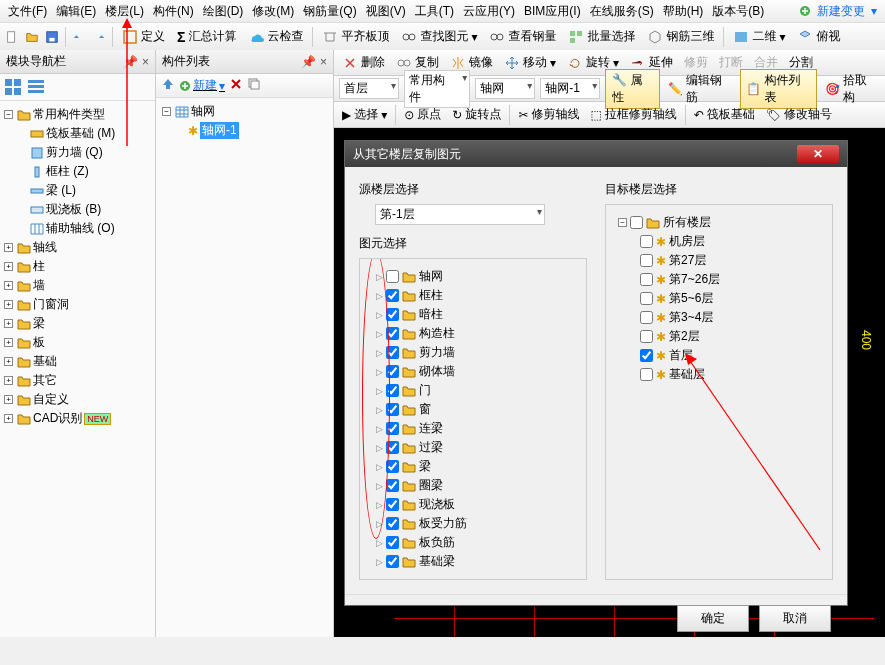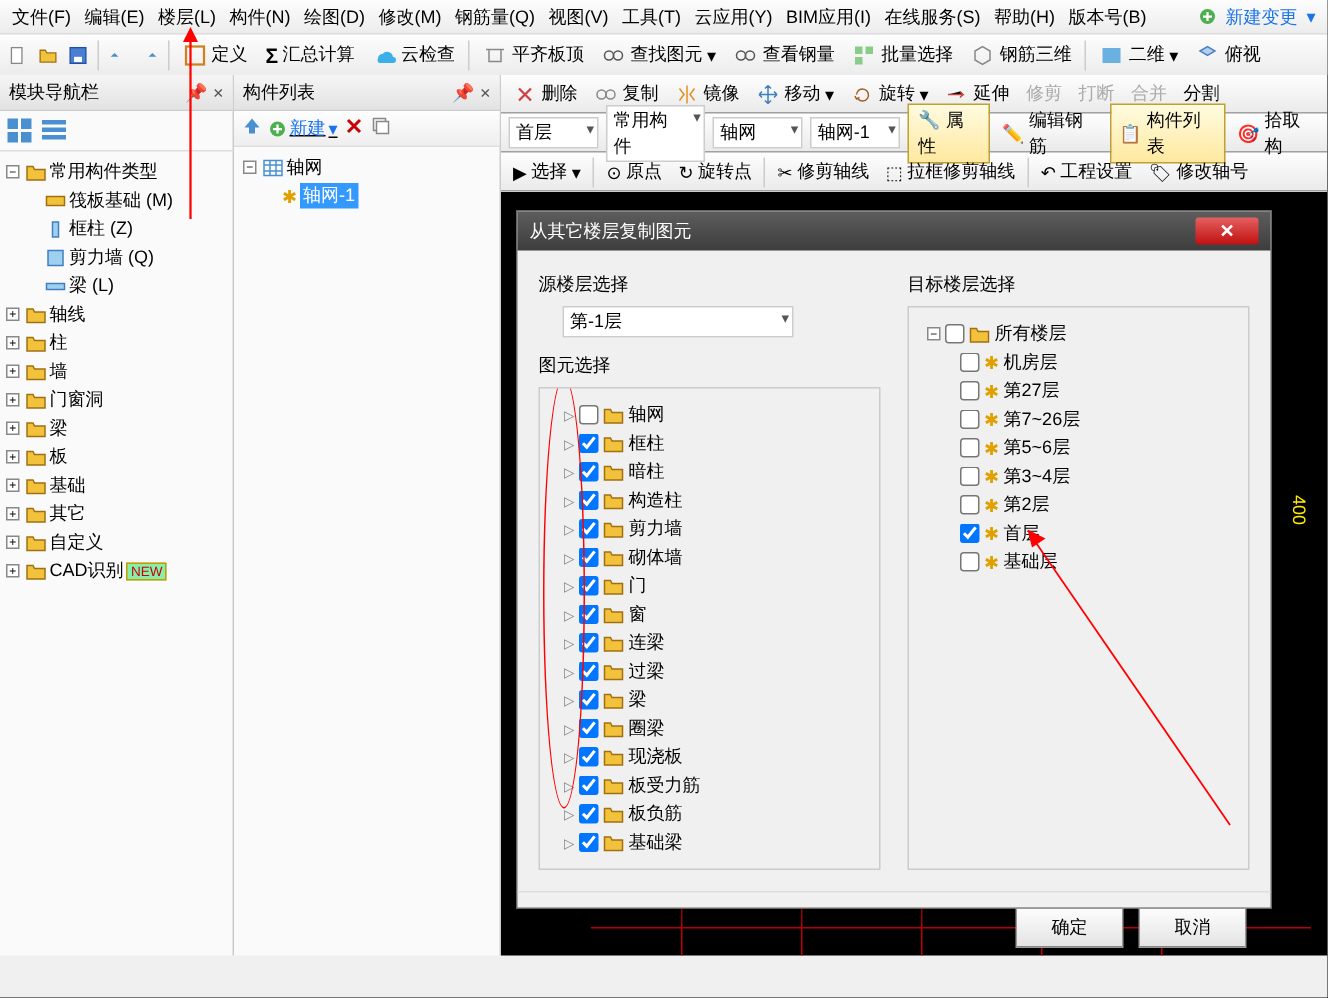--- a/index.html
+++ b/index.html
@@ -203,35 +203,47 @@
           <span>常用构件类型</span>
         </div>
       <div class="tree-item" style="--ind:28px">
           <svg class="ico-grid" viewBox="0 0 14 12">
             <rect x="1" y="3" width="12" height="6" fill="#f3c23c" stroke="#a07010"></rect>
           </svg>
           <span>筏板基础 (M)</span>
         </div>
       <div class="tree-item" style="--ind:28px">
           <svg class="ico-grid" viewBox="0 0 14 12">
-            <rect x="5" y="1" width="4" height="10" fill="#a0d0f0" stroke="#4080c0"></rect>
-          </svg>
-          <span>框柱 (Z)</span>
+            <rect x="2" y="1" width="10" height="10" fill="#a0d0f0" stroke="#4080c0"></rect>
+          </svg>
+          <span>剪力墙 (Q)</span>
         </div>
       <div class="tree-item" style="--ind:28px">
           <svg class="ico-grid" viewBox="0 0 14 12">
-            <rect x="2" y="1" width="10" height="10" fill="#a0d0f0" stroke="#4080c0"></rect>
-          </svg>
-          <span>剪力墙 (Q)</span>
+            <rect x="5" y="1" width="4" height="10" fill="#a0d0f0" stroke="#4080c0"></rect>
+          </svg>
+          <span>框柱 (Z)</span>
         </div>
       <div class="tree-item" style="--ind:28px">
           <svg class="ico-grid" viewBox="0 0 14 12">
             <rect x="1" y="4" width="12" height="4" fill="#a0d0f0" stroke="#4080c0"></rect>
           </svg>
           <span>梁 (L)</span>
+        </div>
+      <div class="tree-item" style="--ind:28px">
+          <svg class="ico-grid" viewBox="0 0 14 12">
+            <rect x="1" y="3" width="12" height="6" fill="#d0e8f8" stroke="#4080c0"></rect>
+          </svg>
+          <span>现浇板 (B)</span>
+        </div>
+      <div class="tree-item" style="--ind:28px">
+          <svg class="ico-grid" viewBox="0 0 14 12">
+            <path d="M1 1h12v10H1zM5 1v10M9 1v10" stroke="#4a90d0" fill="none"></path>
+          </svg>
+          <span>辅助轴线 (O)</span>
         </div>
       <div class="tree-item" style="--ind:2px">
           <span class="exp">+</span>
           <svg class="ico-folder" viewBox="0 0 14 12">
             <path d="M1 2h4l1 2h7v7H1z" fill="#f3c23c" stroke="#a07010"></path>
           </svg>
           <span>轴线</span>
         </div>
       <div class="tree-item" style="--ind:2px">
           <span class="exp">+</span>
@@ -395,21 +407,21 @@
     </div>
     <div class="canvas-toolbar3">
       <span class="tool-btn">▶ <span>选择</span> ▾</span>
       <div class="sep"></div>
       <span class="tool-btn">⊙ <span>原点</span></span>
       <span class="tool-btn">↻ <span>旋转点</span></span>
       <div class="sep"></div>
       <span class="tool-btn">✂ <span>修剪轴线</span></span>
       <span class="tool-btn">⬚ <span>拉框修剪轴线</span></span>
       <div class="sep"></div>
-      <span class="tool-btn">↶ <span>工程设置</span></span>
+      <span class="tool-btn">↶ <span>筏板基础</span></span>
       <span class="tool-btn">🏷 <span>修改轴号</span></span>
     </div>
 
     <div class="grid-bg">
       <div class="red-line" style="left:60px;top:490px;width:480px;height:1px"></div>
 
       <div class="red-line" style="left:120px;top:460px;width:1px;height:120px"></div>
       <div class="red-line" style="left:200px;top:460px;width:1px;height:120px"></div>
       <div class="red-line" style="left:280px;top:460px;width:1px;height:120px"></div>
       <div class="red-line" style="left:360px;top:460px;width:1px;height:120px"></div>
@@ -426,21 +438,21 @@
 </svg>
 
 <div class="dialog">
   <div class="dlg-title">
     <span>从其它楼层复制图元</span>
     <div class="dlg-close">✕</div>
   </div>
   <div class="dlg-body">
     <div class="dlg-col">
       <span>源楼层选择</span>
-      <div class="dropdown" style="margin:6px 0 10px 16px;width:154px">第-1层</div>
+      <div class="dropdown" style="margin:6px 0 10px 16px;width:170px">第-1层</div>
       <span>图元选择</span>
       <div class="group-box" id="elem-list" style="position:relative">
         <div class="red-ellipse" style="left:2px;top:-8px;width:28px;height:288px"></div>
       <div class="chk-item" style="--ind: 8px;">
             <span style="color:#888;font-size:9px">▷</span>
             <input type="checkbox" style="">
             <svg width="14" height="12" viewBox="0 0 14 12">
               <path d="M1 2h4l1 2h7v7H1z" fill="#f3c23c" stroke="#a07010"></path>
             </svg>
             <span>轴网</span>

